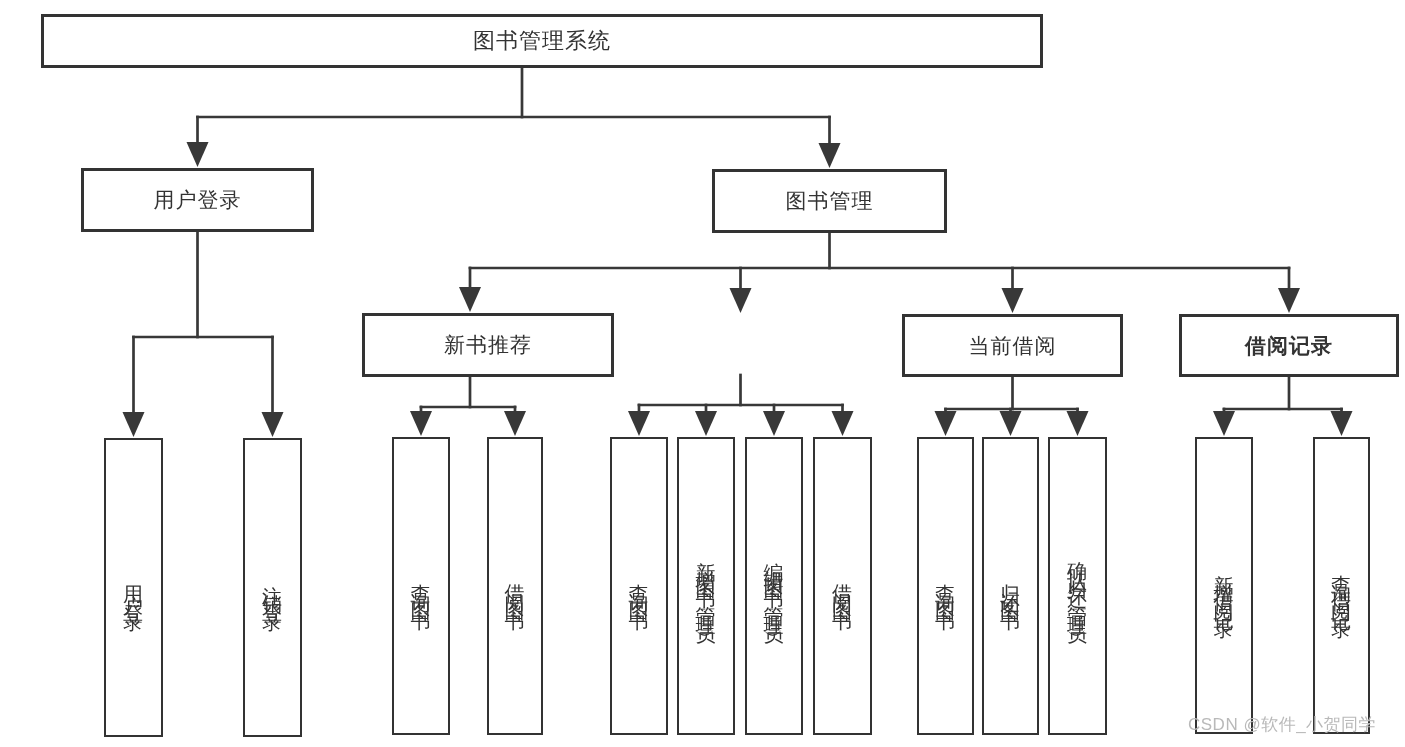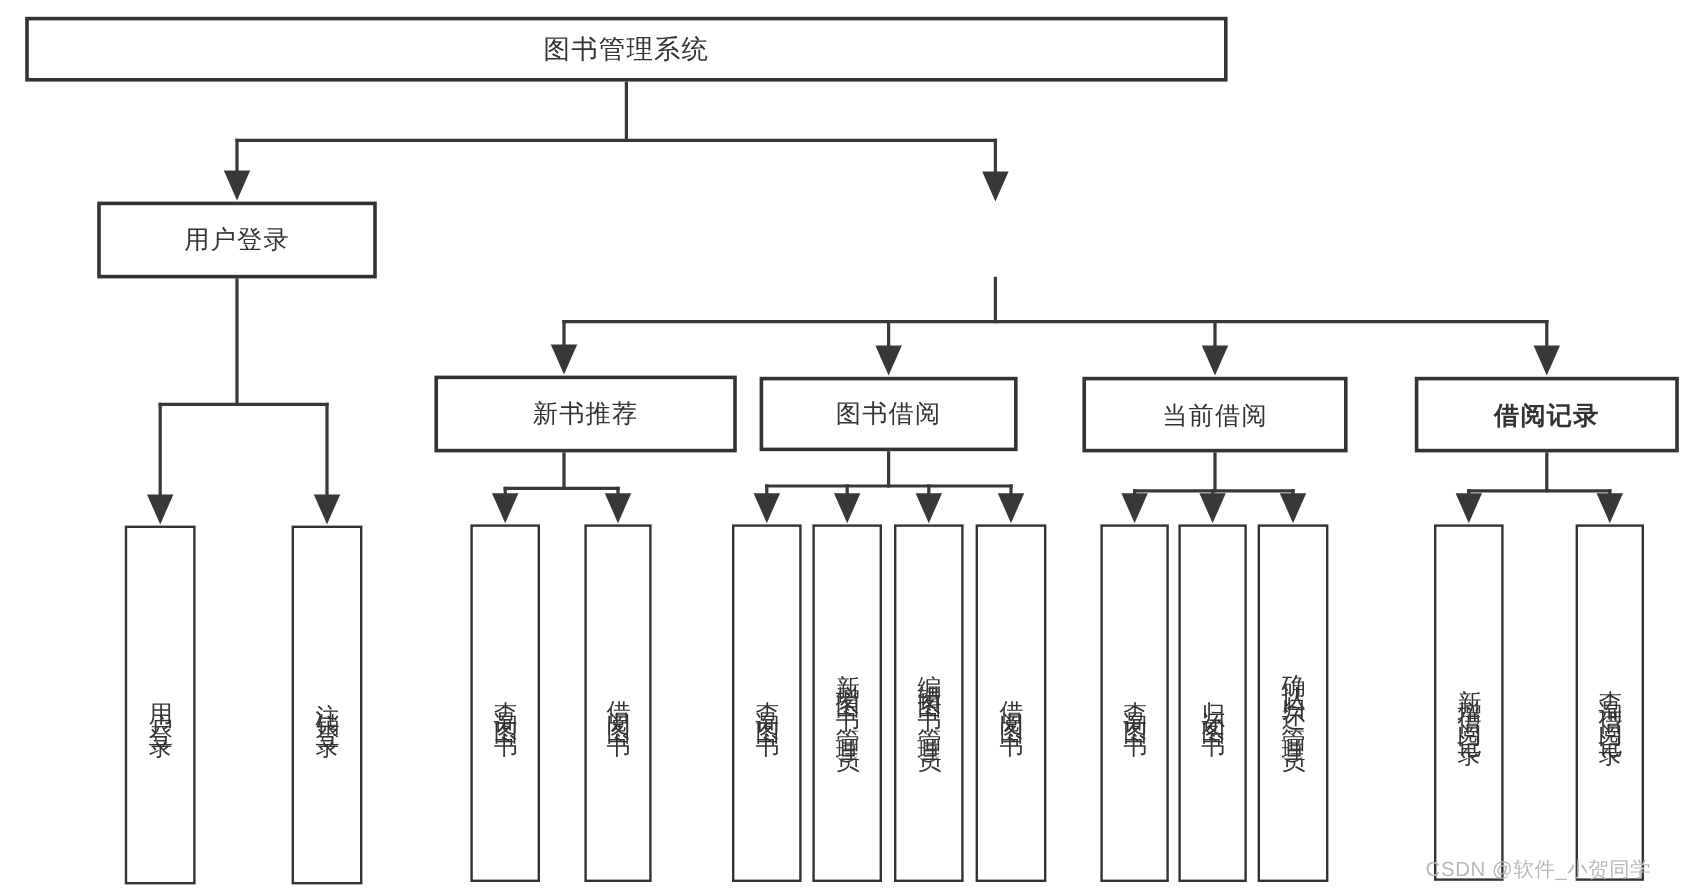--- a/index.html
+++ b/index.html
@@ -13,21 +13,21 @@
   svg.wires{position:absolute;left:0;top:0;z-index:1;}
   .nodes{position:absolute;left:0;top:0;width:100%;height:100%;z-index:2;}
   .node{
     position:absolute;box-sizing:border-box;
     background:var(--boxfill,#fff);
     border:3px solid var(--boxborder,#333);
     display:flex;align-items:center;justify-content:center;
     color:var(--label,#333);
   }
   .node.h{font-size:21px;letter-spacing:1px;white-space:nowrap;}
-  .node.root{font-size:22px;}
+  .node.root{font-size:22px;margin-left:20px;}
   .node.v{border-width:2.5px;}
   .node.v .lbl{
     writing-mode:vertical-rl;
     font-size:20px;line-height:1.1;letter-spacing:9px;
     white-space:nowrap;
   }
   .watermark{
     position:absolute;left:1188px;top:713px;z-index:3;
     font-size:17px;letter-spacing:0.5px;white-space:nowrap;
     color:var(--wm,#b9b9b9);
@@ -92,25 +92,25 @@
       <line x1="1341.5" y1="409" x2="1341.5" y2="418" stroke="#383838" stroke-width="2.7" stroke-linecap="square"></line>
       <polygon points="1330.5,411 1352.5,411 1341.5,436" fill="#383838"></polygon>
     </svg>
   <div class="nodes">
       <div class="node h root" style="left: 21px; top: 14px; width: 1002px; height: 54px;">
         <span class="lbl">图书管理系统</span>
       </div>
       <div class="node h" style="left: 81px; top: 168px; width: 233px; height: 64px;">
         <span class="lbl">用户登录</span>
       </div>
+      <div class="node h" style="left: 712px; top: 169px; width: 235px; height: 64px;">
+        <span class="lbl">图书管理</span>
+      </div>
       <div class="node h" style="left: 362px; top: 313px; width: 252px; height: 64px;">
         <span class="lbl">新书推荐</span>
-      </div>
-      <div class="node h" style="left: 633px; top: 314px; width: 215px; height: 62px;">
-        <span class="lbl">图书借阅</span>
       </div>
       <div class="node h" style="left: 902px; top: 314px; width: 221px; height: 63px;">
         <span class="lbl">当前借阅</span>
       </div>
       <div class="node h" style="left: 1179px; top: 314px; width: 220px; height: 63px; font-weight: bold;">
         <span class="lbl">借阅记录</span>
       </div>
       <div class="node v" style="left: 104px; top: 438px; width: 59px; height: 299px;">
         <span class="lbl">用户登录</span>
       </div>

